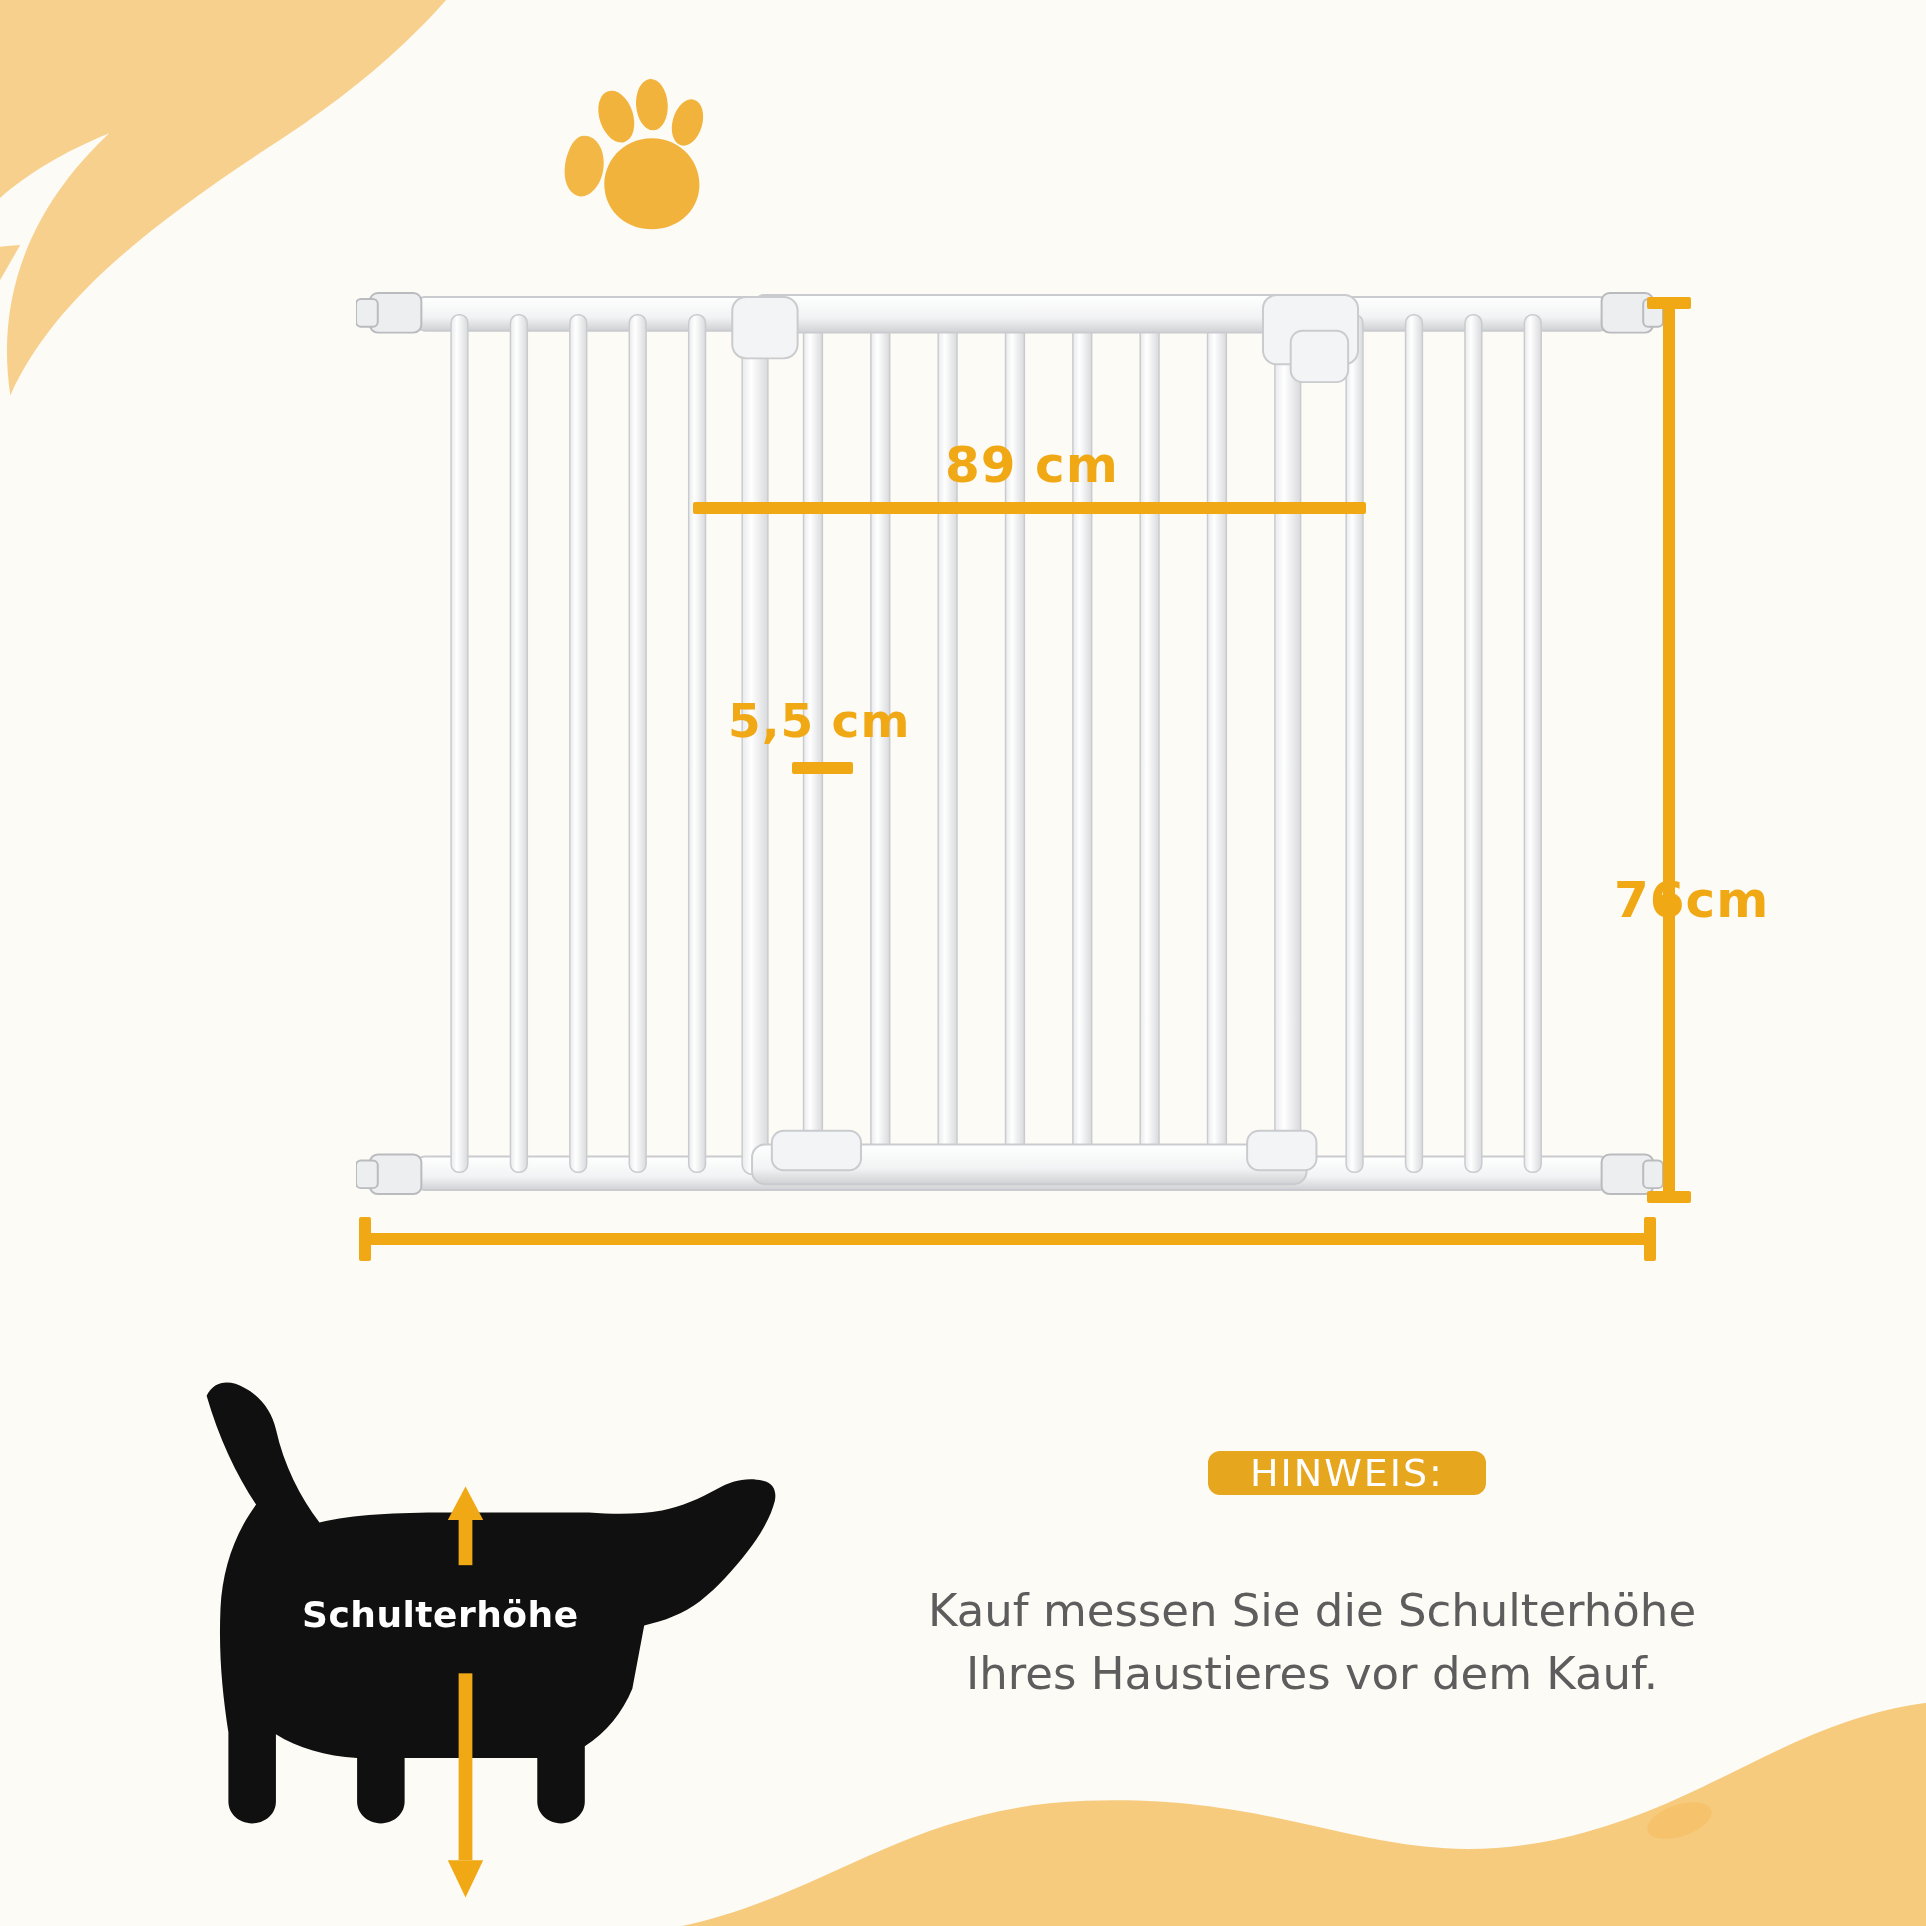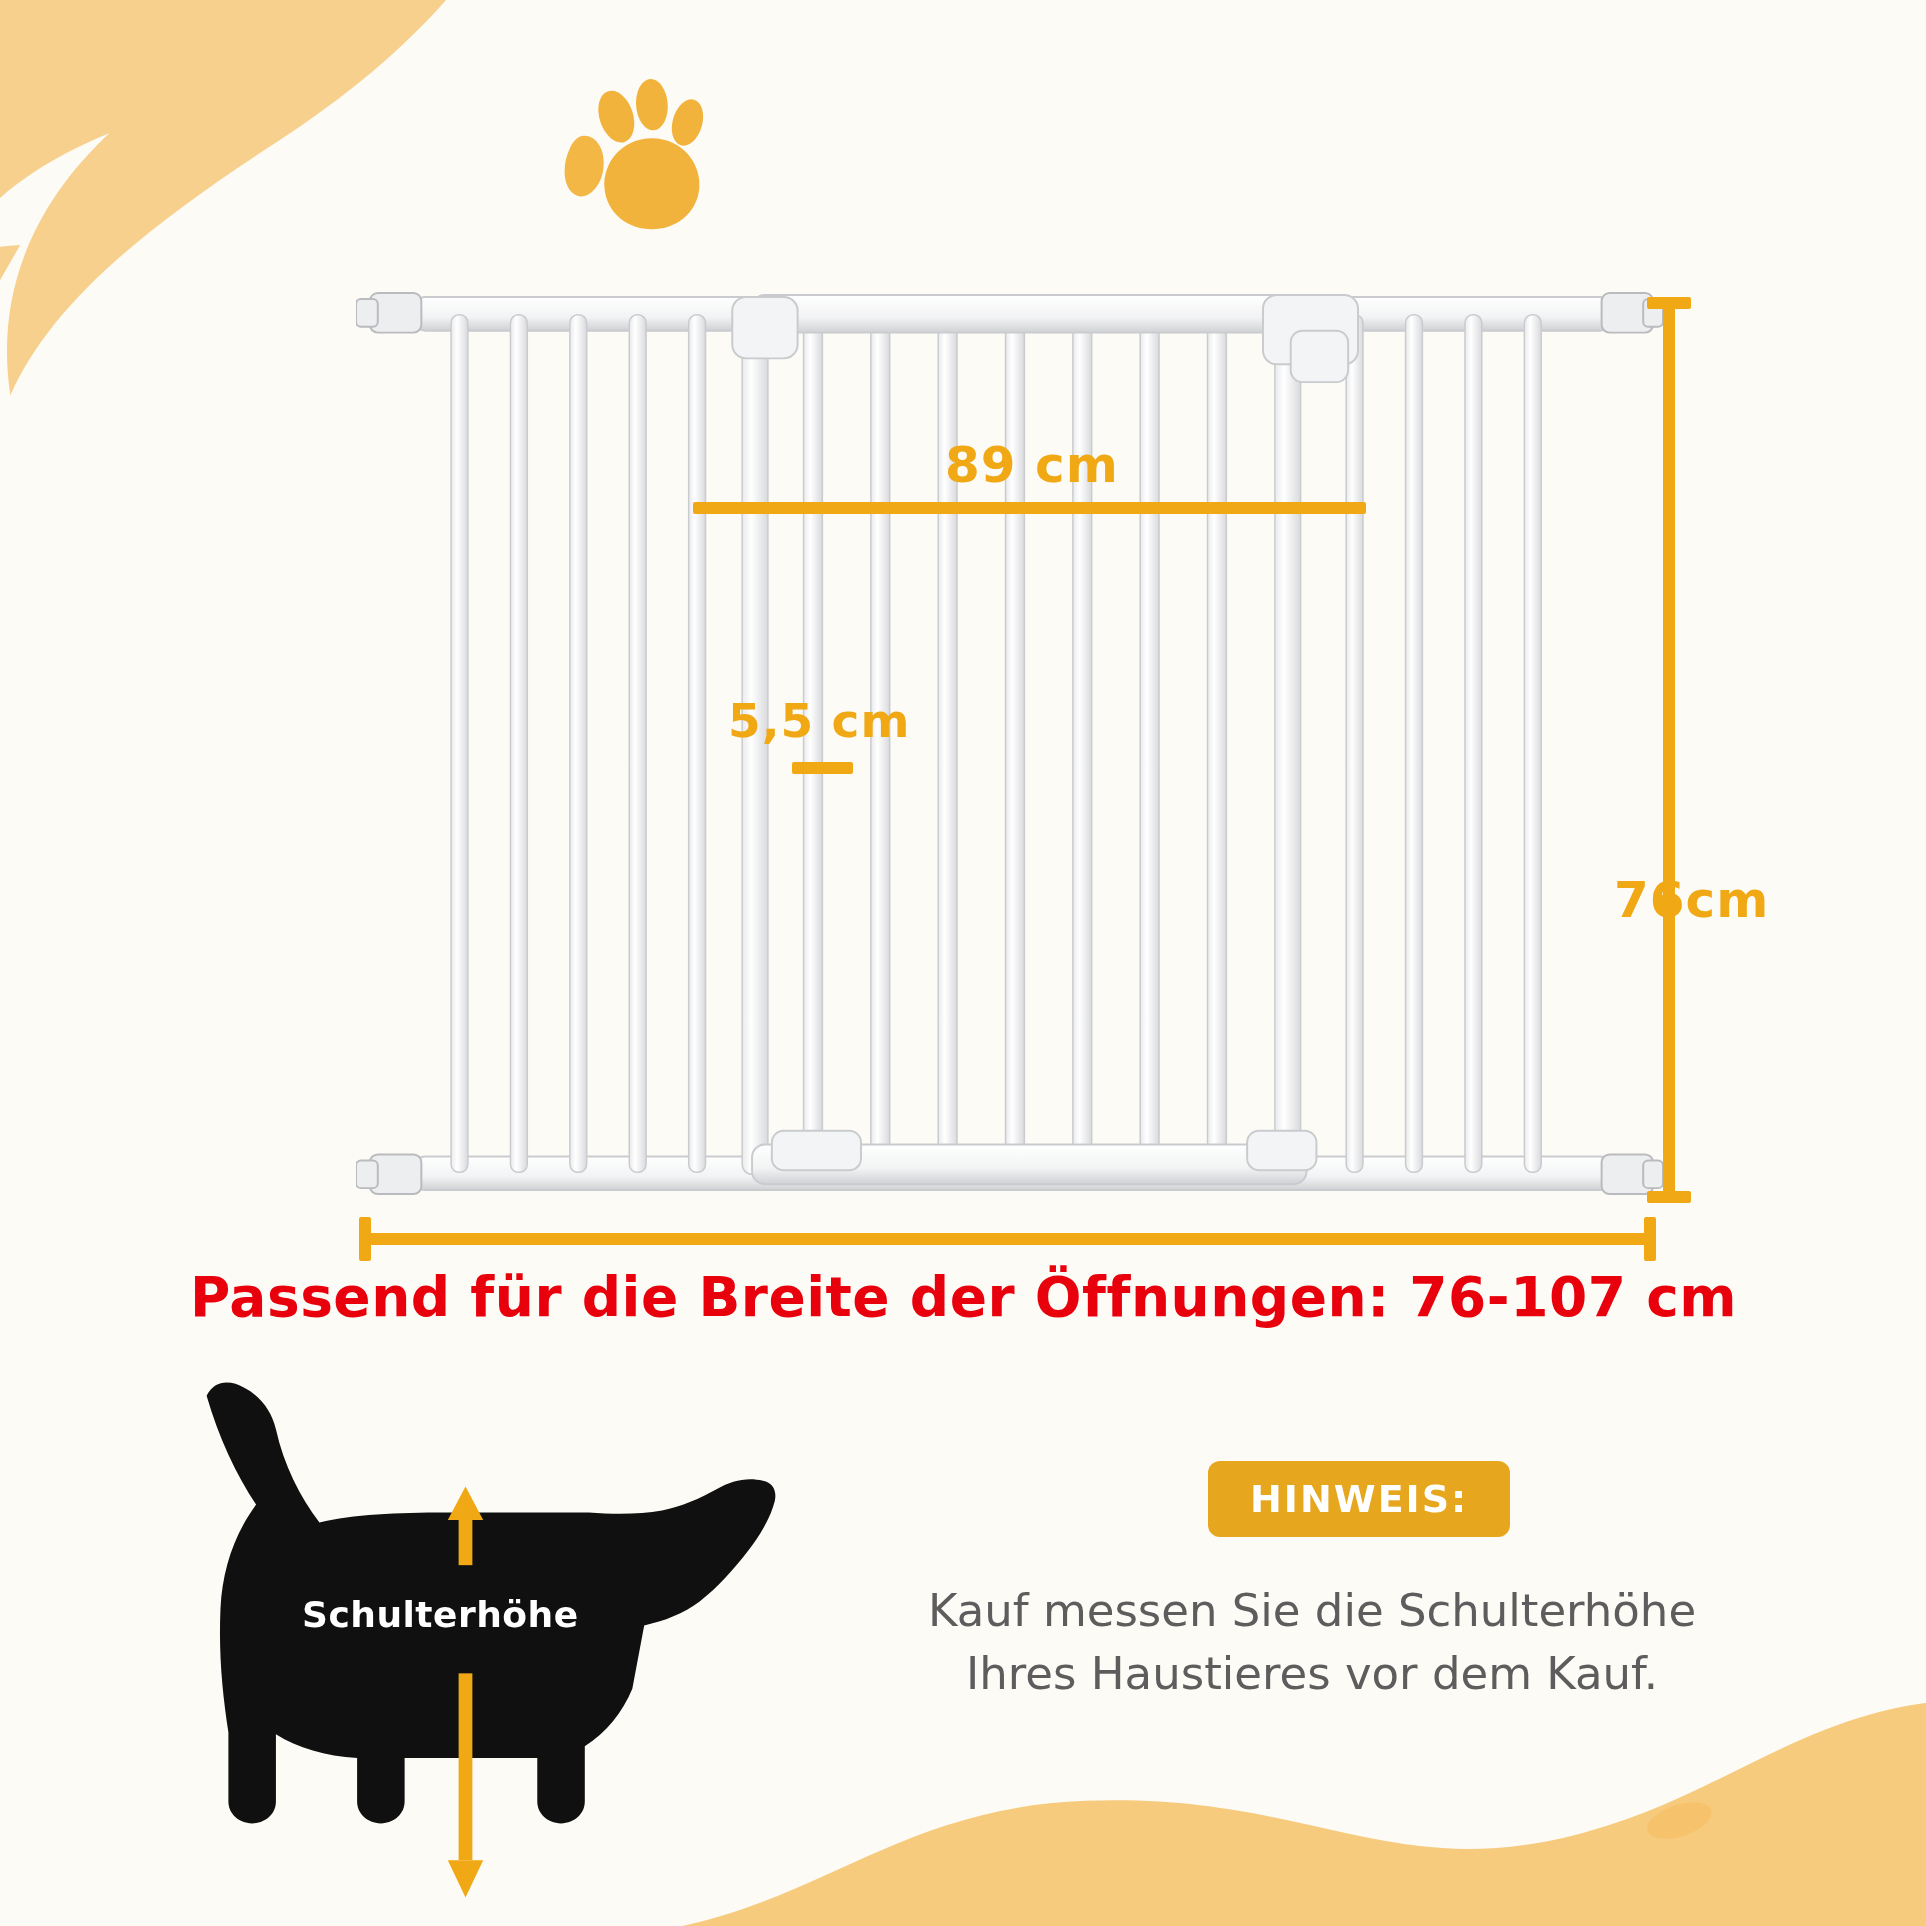--- a/index.html
+++ b/index.html
@@ -149,25 +149,24 @@
     letter-spacing: 0.5px;
   }
 
   
   .note-badge {
     position: absolute;
     left: 1208px; top: 1451px;
     background: #e6a61e;
     color: #ffffff;
     font-size: 38px;
-    font-weight: bold;
+    font-weight: normal;
     letter-spacing: 2px;
-    padding: 16px 42px;
+    padding: 0 42px;
     border-radius: 12px;
-    margin-top: 10px;
   }
   .note-text {
     position: absolute;
     left: 837px; top: 1579px;
     width: 950px;
     text-align: center;
     color: #5d5d5d;
     font-size: 45px;
     line-height: 1.4;
   }
@@ -262,21 +261,20 @@
   <div class="bar-49"></div>
 
   <div class="dim-label dim-55">5,5 cm</div>
   <div class="bar-55"></div>
 
   <div class="bar-height"></div>
   <div class="dim-label dim-76">76cm</div>
 
   <div class="bar-width"></div>
 
-  <div class="headline">Passend für die Breite der Öffnungen: 76-107 cm</div>
 
   <svg class="dog" viewBox="0 0 640 500">
     <path d="M58,30 C70,72 88,110 108,140 C86,170 74,205 72,245 C70,292 74,330 80,370
              L80,440 C80,452 90,462 104,462 C118,462 128,452 128,440 L128,372
              C150,386 178,394 210,396 L210,440 C210,452 220,462 234,462 C248,462 258,452 258,440
              L258,396 L392,396 L392,440 C392,452 402,462 416,462 C430,462 440,452 440,440
              L440,384 C462,370 478,350 488,326 L500,262 C520,258 540,250 556,238
              C574,224 590,206 604,188 C618,170 628,152 632,136 C634,126 630,118 620,116
              C604,112 588,116 574,124 C556,134 538,142 518,146 C496,150 470,150 444,148
              L300,148 C250,148 206,150 172,158 C152,132 136,100 128,64 C124,46 112,30 96,22

